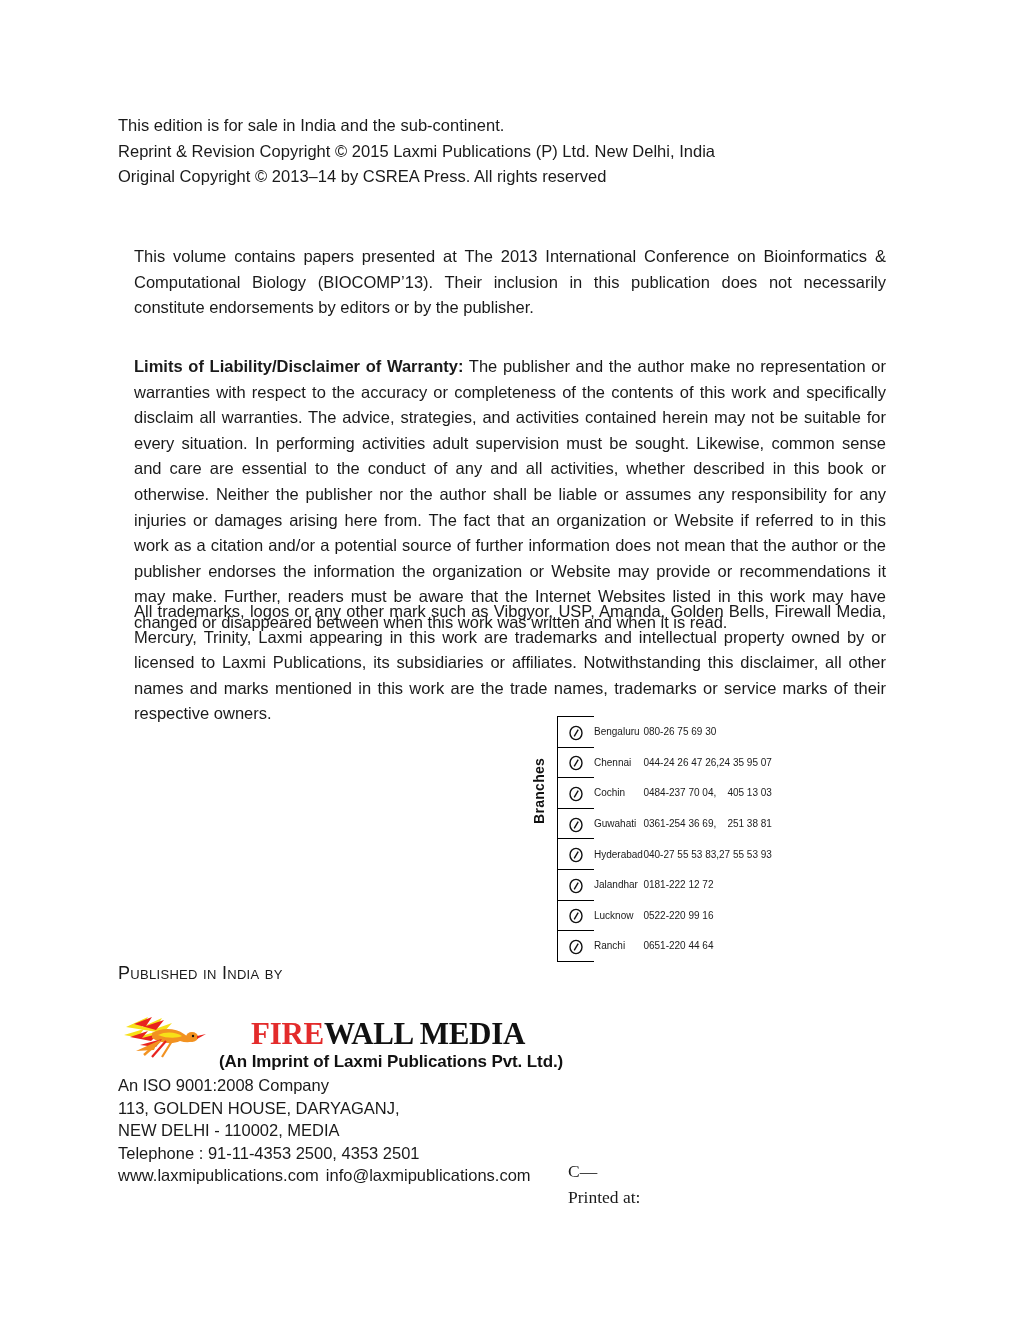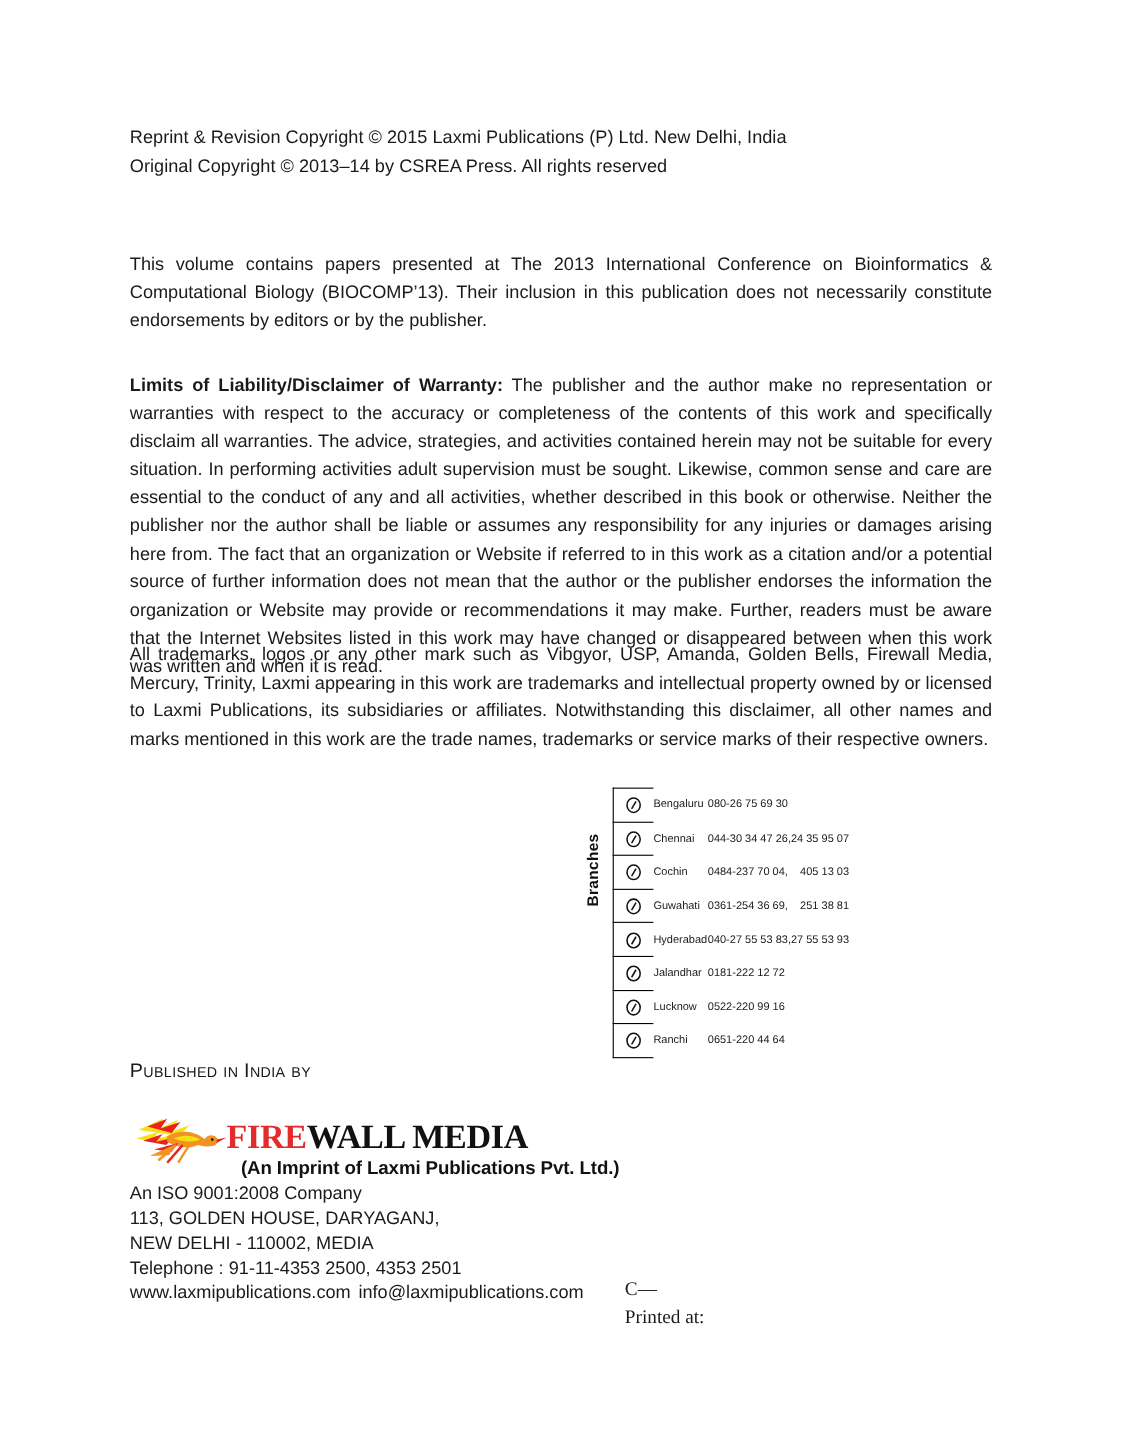--- a/index.html
+++ b/index.html
@@ -33,21 +33,21 @@
   .copyline {
     font-size: 16.5px;
     line-height: 25.5px;
     letter-spacing: 0.02px;
   }
   .para {
     font-size: 16.5px;
     line-height: 25.6px;
     text-align: justify;
     text-justify: inter-word;
-    margin: 0;
+    margin: 16px;
   }
   .para b, .lead {
     font-weight: bold;
   }
 
   #block-edition { top: 113px; }
   #block-volume  { top: 228px; }
   #block-limits  { top: 338px; }
   #block-trademarks { top: 583px; }
 
@@ -139,21 +139,21 @@
     position: absolute;
     left: 84px;
     top: 13px;
     font-family: "Liberation Serif", serif;
     font-weight: bold;
     font-size: 31px;
     letter-spacing: -0.3px;
     line-height: 1;
     white-space: nowrap;
   }
-  #logo-wordmark .fire { color: #e32b2b; }
+  #logo-wordmark .fire { color: #e32b2b; margin-left: 45px; }
   #logo-wordmark .wall { color: #111111; margin-top: 27px; }
   #logo-tagline {
     position: absolute;
     left: 97px;
     top: 47px;
     font-size: 17px;
     font-weight: bold;
     color: #111;
     white-space: nowrap;
     letter-spacing: -0.1px;
@@ -180,20 +180,21 @@
     line-height: 26px;
     color: #1a1a1a;
   }
 </style>
 </head>
 <body>
 
 <div class="page">
 
   <div class="block" id="block-edition">
+    <div class="copyline">This edition is for sale in India and the sub-continent.</div>
     <div class="copyline">Reprint &amp; Revision Copyright © 2015 Laxmi Publications (P) Ltd. New Delhi, India</div>
     <div class="copyline">Original Copyright © 2013–14 by CSREA Press. All rights reserved</div>
   </div>
 
   <div class="block" id="block-volume">
     <p class="para">This volume contains papers presented at The 2013 International Conference on Bioinformatics &amp; Computational Biology (BIOCOMP’13). Their inclusion in this publication does not necessarily constitute endorsements by editors or by the publisher.</p>
   </div>
 
   <div class="block" id="block-limits">
     <p class="para"><b class="lead">Limits of Liability/Disclaimer of Warranty:</b><span> The publisher and the author make no representation or warranties with respect to the accuracy or completeness of the contents of this work and specifically disclaim all warranties. The advice, strategies, and activities contained herein may not be suitable for every situation. In performing activities adult supervision must be sought. Likewise, common sense and care are essential to the conduct of any and all activities, whether described in this book or otherwise. Neither the publisher nor the author shall be liable or assumes any responsibility for any injuries or damages arising here from. The fact that an organization or Website if referred to in this work as a citation and/or a potential source of further information does not mean that the author or the publisher endorses the information the organization or Website may provide or recommendations it may make. Further, readers must be aware that the Internet Websites listed in this work may have changed or disappeared between when this work was written and when it is read.</span></p>
@@ -223,21 +224,21 @@
         <tr>
           <td class="cell-icon">
             <span class="phone-glyph">
               <svg width="16" height="16" viewBox="0 0 16 16" aria-hidden="true">
                 <ellipse cx="8" cy="8" rx="6" ry="6.6" fill="none" stroke="#111" stroke-width="1.4"></ellipse>
                 <path d="M10.2 4.6 L6.2 11.4" stroke="#111" stroke-width="1.4" fill="none"></path>
               </svg>
             </span>
           </td>
           <td class="cell-city">Chennai</td>
-          <td class="cell-num1">044-30 34 47 26,</td>
+          <td class="cell-num1">044-24 26 47 26,</td>
           <td class="cell-num2">24 35 95 07</td>
         </tr>
         <tr>
           <td class="cell-icon">
             <span class="phone-glyph">
               <svg width="16" height="16" viewBox="0 0 16 16" aria-hidden="true">
                 <ellipse cx="8" cy="8" rx="6" ry="6.6" fill="none" stroke="#111" stroke-width="1.4"></ellipse>
                 <path d="M10.2 4.6 L6.2 11.4" stroke="#111" stroke-width="1.4" fill="none"></path>
               </svg>
             </span>

